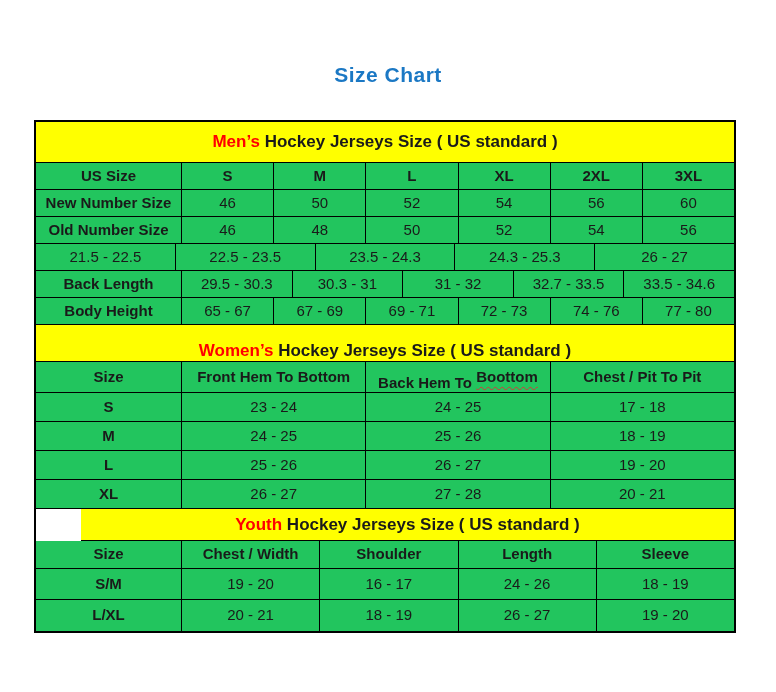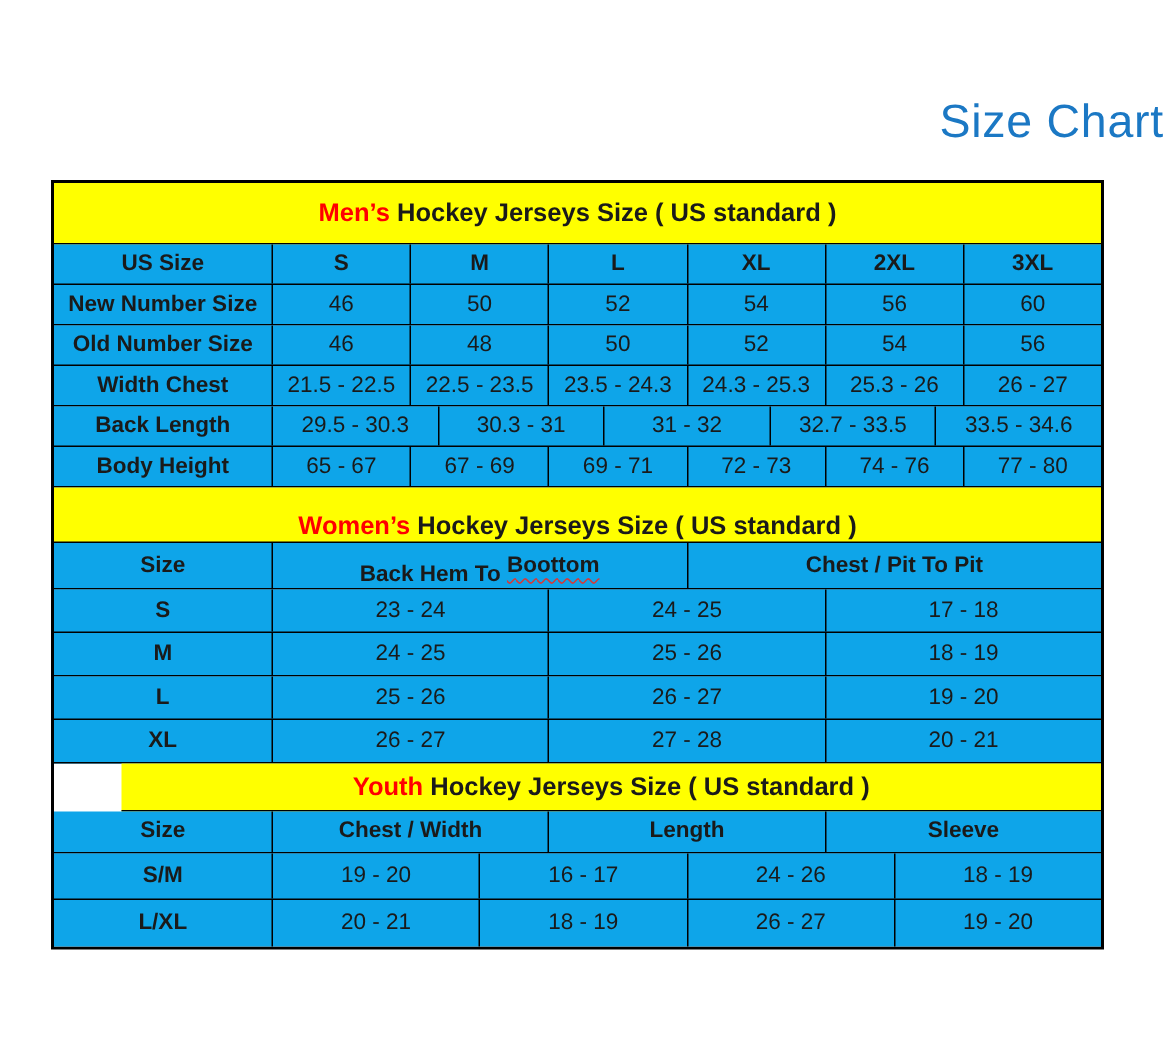--- a/index.html
+++ b/index.html
@@ -11,23 +11,23 @@
     background: #ffffff;
     font-family: "Liberation Sans", sans-serif;
     color: var(--c-text, #1a1a1a);
     overflow: hidden;
   }
   .title {
     position: absolute;
     top: 63px;
     left: 0;
     width: 100%;
-    text-align: right;
-    font-size: 31px;
-    font-weight: normal;
+    text-align: center;
+    font-size: 21px;
+    font-weight: bold;
     letter-spacing: 0.5px;
     color: var(--c-title, #1b78c4);
   }
   .chart {
     position: absolute;
     left: 34px;
     top: 120px;
     width: 702px;
     border: 2px solid var(--c-border, #000000);
     background: #ffffff;
@@ -40,21 +40,21 @@
     border-bottom: 1px solid var(--c-border, #000000);
     font-weight: bold;
     font-size: 17px;
     color: var(--c-text, #1a1a1a);
   }
   .band .accent { color: var(--c-accent, #ff0000); }
   .band .rest { white-space: pre; }
   .row {
     display: flex;
     border-bottom: 1px solid var(--c-border, #000000);
-    background: #0ea5e9;
+    background: #22c55e;
   }
   .section:last-child .tbl .row:last-child { border-bottom: none; }
   .cell {
     flex: 1 1 0;
     display: flex;
     align-items: center;
     justify-content: center;
     border-right: 1px solid var(--c-border, #000000);
     font-size: 15px;
     text-align: center;
@@ -114,26 +114,24 @@
           <div class="row">
             <div class="cell c0 head">Old Number Size</div>
             <div class="cell c1">46</div>
             <div class="cell c2">48</div>
             <div class="cell c3">50</div>
             <div class="cell c4">52</div>
             <div class="cell c5">54</div>
             <div class="cell c6">56</div>
           </div>
           <div class="row">
-            <div class="cell c0 head">Width Chest</div>
             <div class="cell c1">21.5 - 22.5</div>
             <div class="cell c2">22.5 - 23.5</div>
             <div class="cell c3">23.5 - 24.3</div>
             <div class="cell c4">24.3 - 25.3</div>
-            <div class="cell c5">25.3 - 26</div>
             <div class="cell c6">26 - 27</div>
           </div>
           <div class="row">
             <div class="cell c0 head">Back Length</div>
             <div class="cell c1">29.5 - 30.3</div>
             <div class="cell c2">30.3 - 31</div>
             <div class="cell c3">31 - 32</div>
             <div class="cell c5">32.7 - 33.5</div>
             <div class="cell c6">33.5 - 34.6</div>
           </div>
@@ -149,20 +147,21 @@
         </div>
       </div>
       <div class="section sec-women">
         <div class="band">
           <span class="accent">Women’s</span>
           <span class="rest"> Hockey Jerseys Size ( US standard )</span>
         </div>
         <div class="tbl">
           <div class="row header">
             <div class="cell head c0">Size</div>
+            <div class="cell head c1">Front Hem To Bottom</div>
             <div class="cell head c2">
               <span style="white-space: pre; margin-top: 12px;">Back Hem To </span>
               <span class="squiggle">Boottom</span>
             </div>
             <div class="cell head c3">Chest / Pit To Pit</div>
           </div>
           <div class="row">
             <div class="cell c0 head">S</div>
             <div class="cell c1">23 - 24</div>
             <div class="cell c2">24 - 25</div>
@@ -190,20 +189,21 @@
       </div>
       <div class="section sec-youth">
         <div class="band">
           <span class="accent">Youth</span>
           <span class="rest"> Hockey Jerseys Size ( US standard )</span>
         </div>
         <div class="tbl">
           <div class="row header">
             <div class="cell head c0">Size</div>
             <div class="cell head c1">Chest / Width</div>
+            <div class="cell head c2">Shoulder</div>
             <div class="cell head c3">Length</div>
             <div class="cell head c4">Sleeve</div>
           </div>
           <div class="row">
             <div class="cell c0 head">S/M</div>
             <div class="cell c1">19 - 20</div>
             <div class="cell c2">16 - 17</div>
             <div class="cell c3">24 - 26</div>
             <div class="cell c4">18 - 19</div>
           </div>

